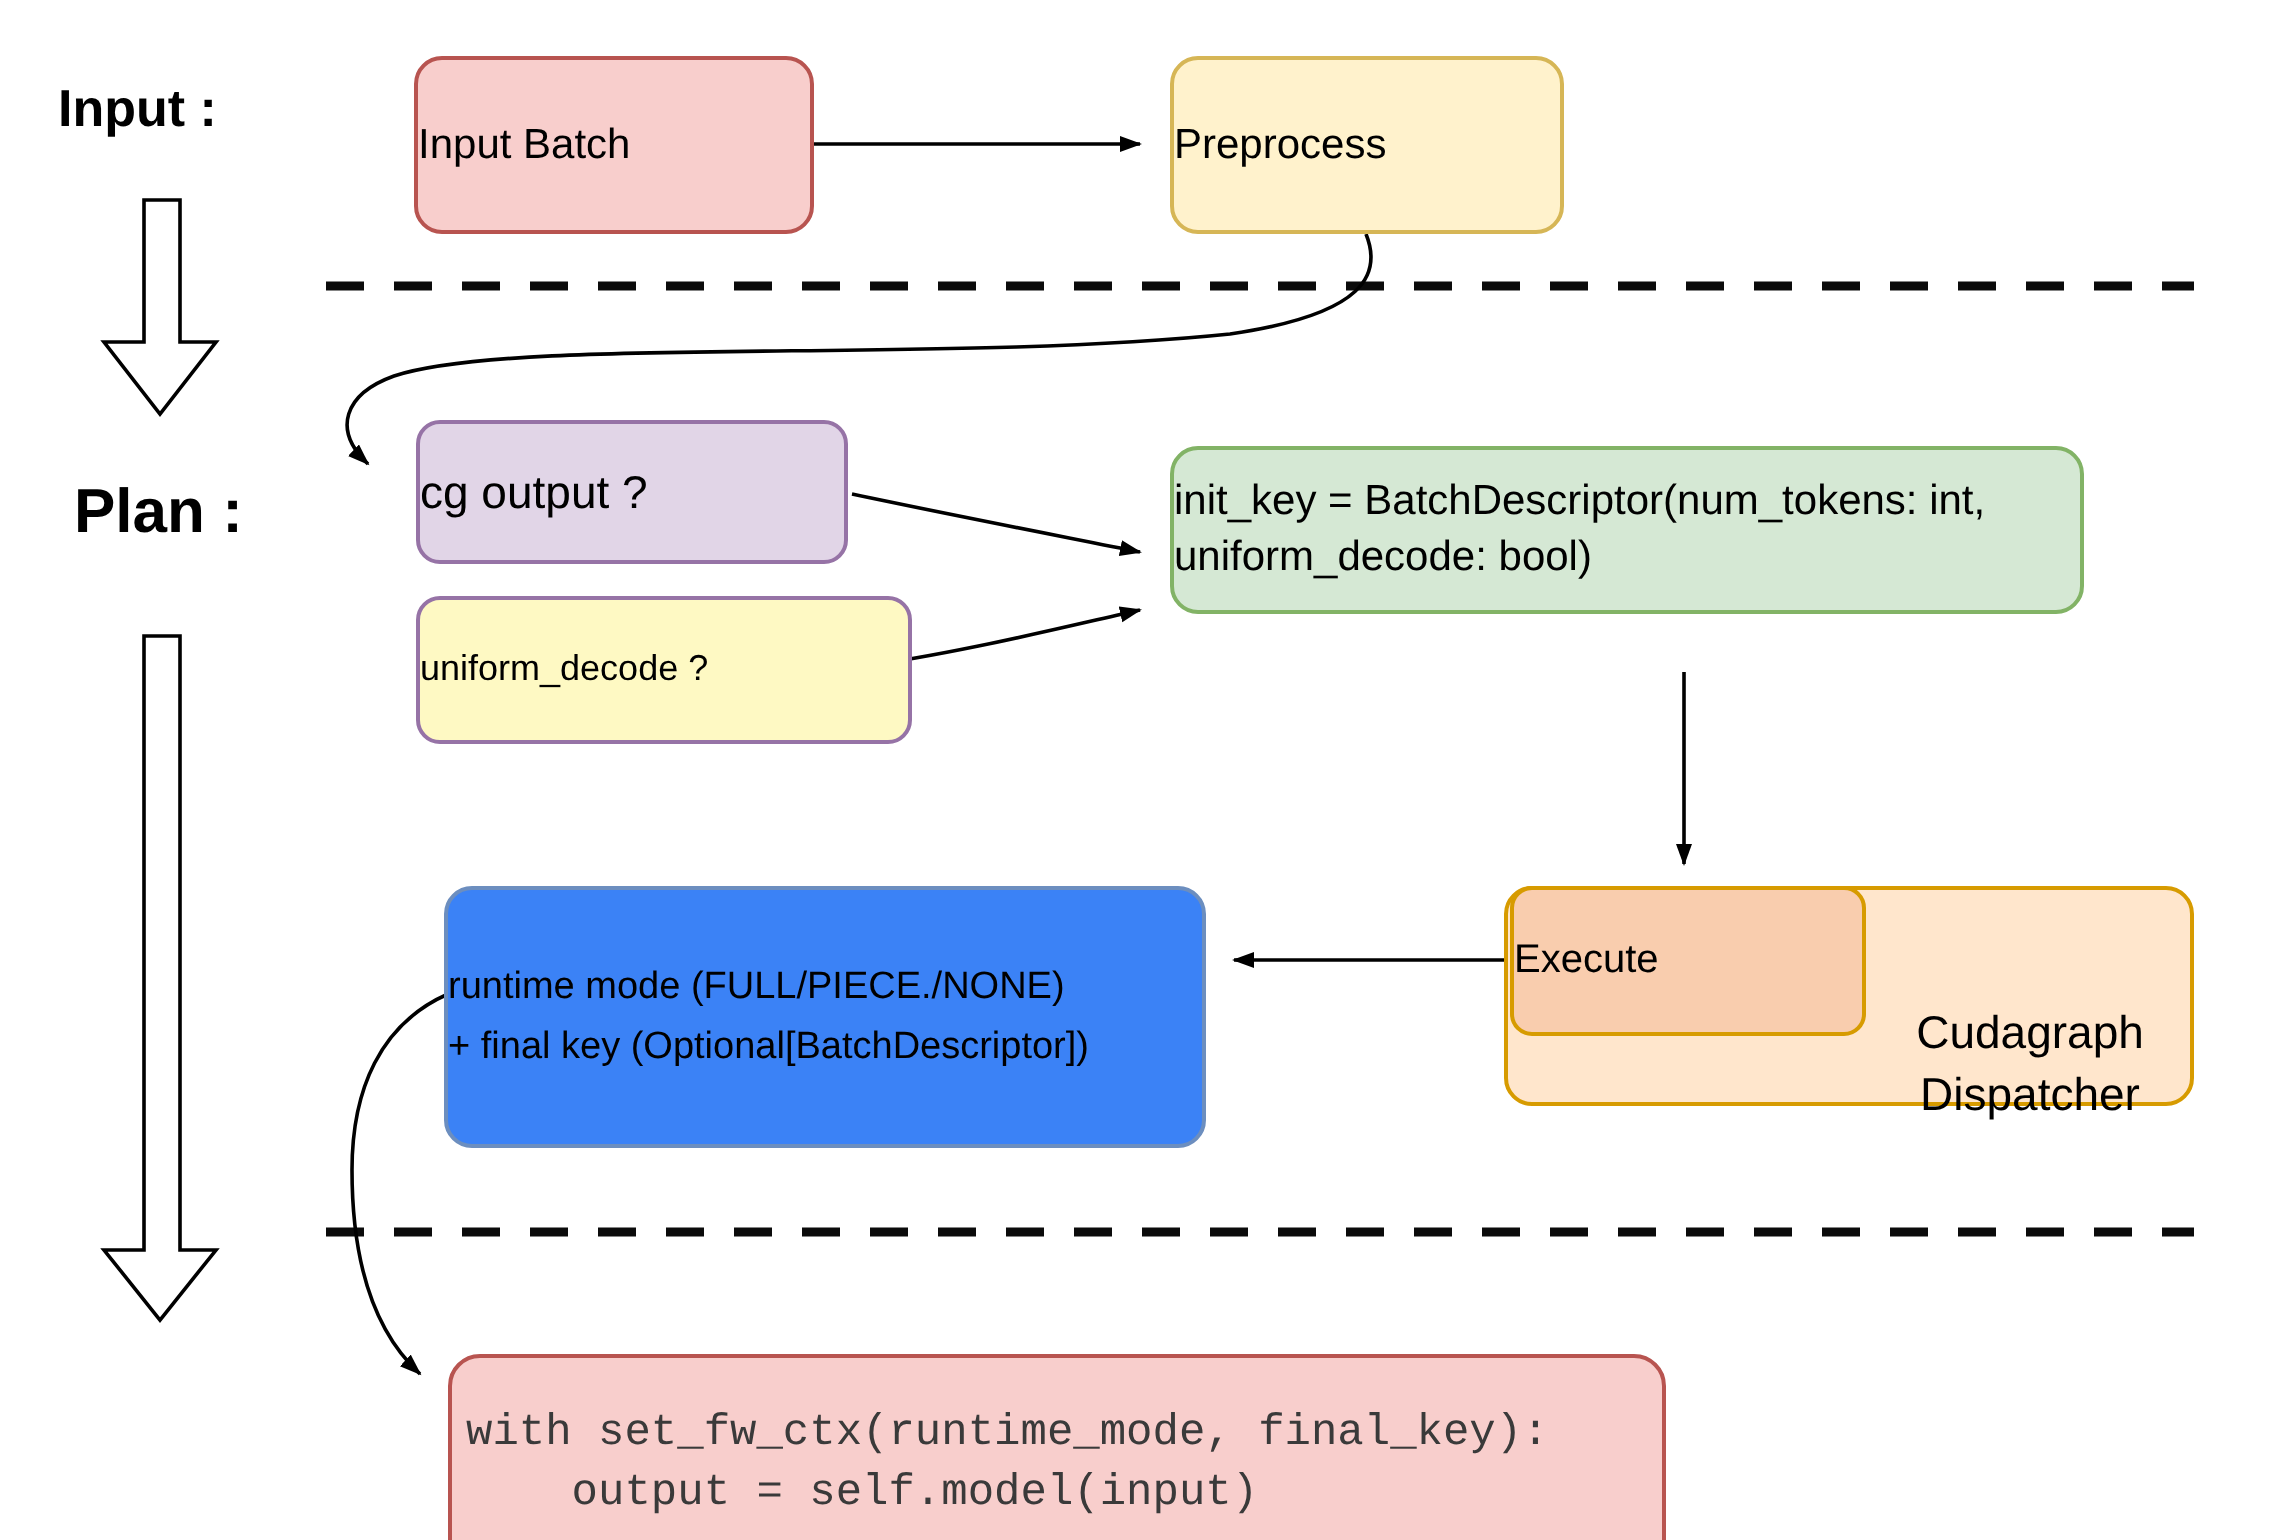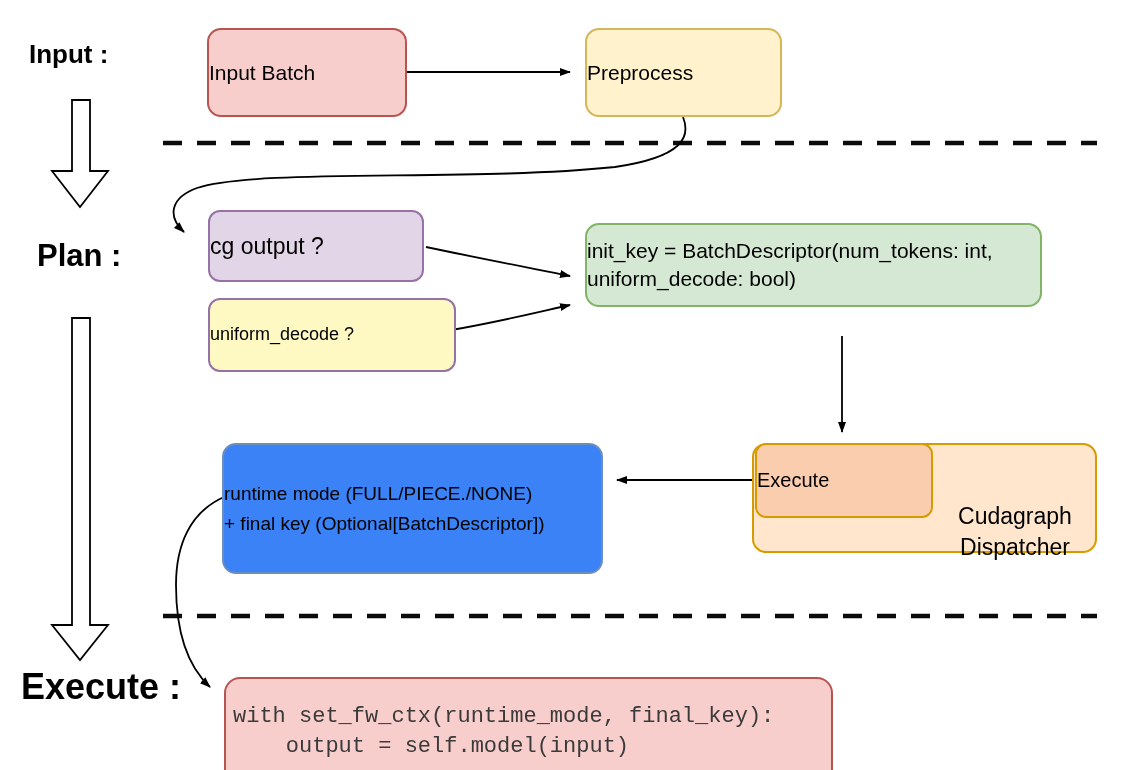--- a/index.html
+++ b/index.html
@@ -58,21 +58,20 @@
     <path d="M683,117 C691,137 683,157 615,167 C470,182 258,168 197,188 C172,197 166,215 184,232" fill="none" stroke="#000" stroke-width="1.8" marker-end="url(#arw)"></path>
     <path d="M426,247 C478,258 530,268 570,276" fill="none" stroke="#000" stroke-width="1.8" marker-end="url(#arw)"></path>
     <path d="M426,334 C478,327 530,314 570,305" fill="none" stroke="#000" stroke-width="1.8" marker-end="url(#arw)"></path>
     <path d="M842,336 L842,432" fill="none" stroke="#000" stroke-width="1.8" marker-end="url(#arw)"></path>
     <path d="M752,480 L617,480" fill="none" stroke="#000" stroke-width="1.8" marker-end="url(#arw)"></path>
     <path d="M224,497 C190,512 176,545 176,585 C176,625 184,663 210,687" fill="none" stroke="#000" stroke-width="1.8" marker-end="url(#arw)"></path>
   </svg>
 
   <div class="section-label" id="lbl-input">Input :</div>
   <div class="section-label" id="lbl-plan">Plan :</div>
-  <div class="section-label" id="lbl-execute">Execute :</div>
 
   <div class="node" id="node-input-batch">
     <span>Input Batch</span>
   </div>
 
   <div class="node" id="node-preprocess">
     <span>Preprocess</span>
   </div>
 
   <div class="node" id="node-cg-padding">

